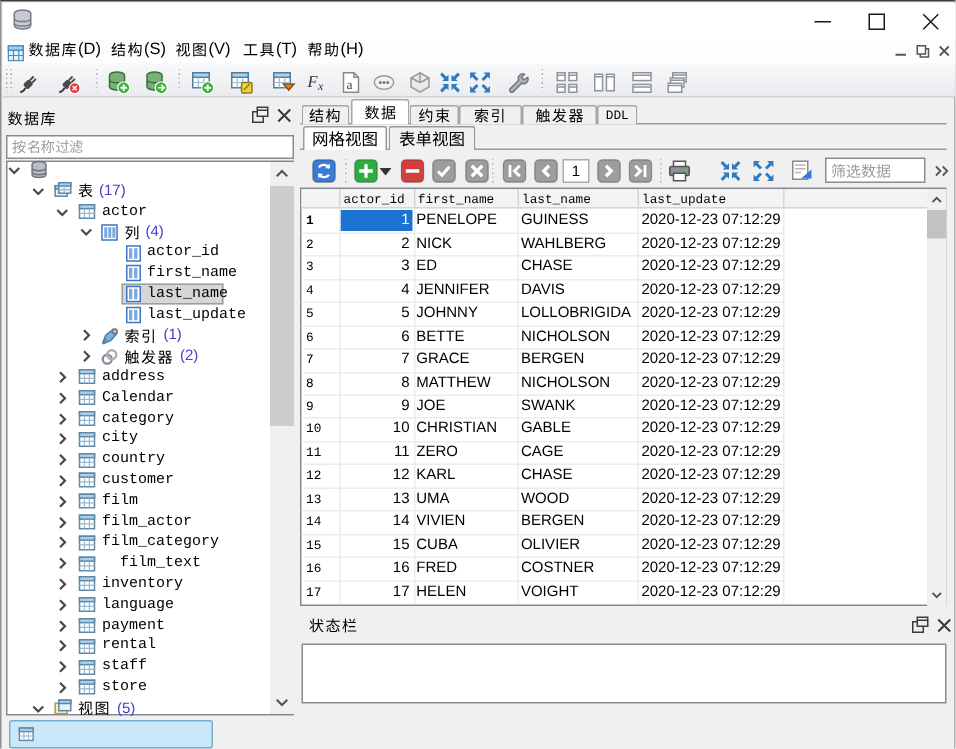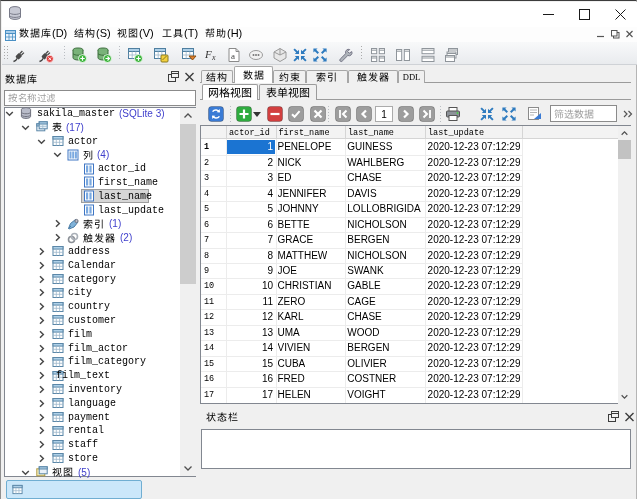--- a/index.html
+++ b/index.html
@@ -1,19 +1,19 @@
 <!DOCTYPE html>
 <html><head><meta charset="utf-8"><style>
 
 *{margin:0;padding:0;box-sizing:border-box}
 body{width:637px;height:499px;font-family:"Liberation Sans",sans-serif;overflow:hidden;background:#f0f0f0}
 #win{position:absolute;left:0;top:0;width:637px;height:499px;background:#f0f0f0;border-left:1px solid #8f8f8f;border-right:1px solid #b5b5b5;border-top:1px solid #3c3c3c}
 .abs{position:absolute}
 .fx{display:flex;align-items:center}
-.mono{font-family:Liberation Serif, serif}
+.mono{font-family:Liberation Mono, monospace}
 .tbtn{position:absolute;top:46px;width:16px;height:16px}
 .sep{position:absolute;top:45px;width:1px;height:15px;background:repeating-linear-gradient(#b9bdc2 0 1px,transparent 1px 3px)}
 .dicon{position:absolute;width:16px;height:16px;top:105px}
 .dsep{position:absolute;top:105px;width:1px;height:16px;background:repeating-linear-gradient(#b9bdc2 0 1px,transparent 1px 3px)}
 .tab{position:absolute;top:66px;height:16px;background:#f0f0f0;border:1px solid #a6a6a6;border-bottom:none;border-radius:2px 2px 0 0;display:flex;align-items:center;justify-content:center}
 .tab2{position:absolute;top:82px;height:17px;background:#f0f0f0;border:1px solid #9b9b9b;border-bottom:none;border-radius:2px 2px 0 0;display:flex;align-items:center;justify-content:center}
 .trow{position:absolute;left:4px;height:14px;display:flex;align-items:center;white-space:nowrap}
 .tname{font-family:"Liberation Mono",monospace;font-size:10px;color:#000;letter-spacing:0px}
 .cnt{font-size:10px;color:#4040cc;margin-left:4px}
 .gcell{position:absolute;font-size:10px;color:#000;white-space:nowrap;overflow:hidden}
@@ -349,24 +349,20 @@
     </svg>
 <div class="abs" style="left:179px;top:123px;width:16px;height:160px;background:#cdcdcd"></div>
 <svg class="abs" width="9" height="9" viewBox="0 0 9 9" style="left:4px;top:107.9px">
       <path d="M1.2 3L4.5 6.3 7.8 3" fill="none" stroke="#4a4a4a" stroke-width="1.5"></path>
     </svg>
 <svg class="abs" width="12" height="12" viewBox="0 0 12 12" style="left:19px;top:106.4px">
       <ellipse cx="6" cy="2.6" rx="4.6" ry="2" fill="#b9bcc9" stroke="#70727e"></ellipse>
 <path d="M1.4 2.6v6.8c0 1.1 2 2 4.6 2s4.6-.9 4.6-2V2.6" fill="#b9bcc9" stroke="#70727e"></path>
 <path d="M1.4 5.5c.8.8 2.5 1.3 4.6 1.3s3.8-.5 4.6-1.3M1.4 8.2c.8.8 2.5 1.3 4.6 1.3s3.8-.5 4.6-1.3" fill="none" stroke="#70727e"></path>
     </svg>
-<div class="trow" style="left:36px;top:105.4px">
-      <span class="tname">sakila_master</span>
-      <span class="cnt" style="font-size:10px"> (SQLite 3)</span>
-    </div>
 <svg class="abs" width="9" height="9" viewBox="0 0 9 9" style="left:20px;top:121.7px">
       <path d="M1.2 3L4.5 6.3 7.8 3" fill="none" stroke="#4a4a4a" stroke-width="1.5"></path>
     </svg>
 <svg class="abs" width="12" height="12" viewBox="0 0 12 12" style="left:35px;top:120.2px">
       <rect x="0.8" y="2.8" width="8" height="7" fill="#e9f1f8" stroke="#5b87a8"></rect>
 <rect x="0.8" y="2.8" width="8" height="2.2" fill="#aed0e8" stroke="#5b87a8"></rect>
 <rect x="3.2" y="0.8" width="8" height="7" fill="#e9f1f8" stroke="#5b87a8"></rect>
 <rect x="3.2" y="0.8" width="8" height="2.2" fill="#aed0e8" stroke="#5b87a8"></rect>
 <path d="M6.8 3v4.8M3.2 5.4h8" stroke="#9cb8cc" stroke-width="0.7"></path>
     </svg>
@@ -571,21 +567,21 @@
       <span class="tname">film_category</span>
     </div>
 <svg class="abs" width="9" height="9" viewBox="0 0 9 9" style="left:36px;top:370.1px">
       <path d="M3 1.2L6.3 4.5 3 7.8" fill="none" stroke="#4a4a4a" stroke-width="1.5"></path>
     </svg>
 <svg class="abs" width="12" height="12" viewBox="0 0 12 12" style="left:51px;top:368.6px">
       <rect x="1" y="1.5" width="10" height="9" fill="#fff" stroke="#5b87a8"></rect>
 <rect x="1" y="1.5" width="10" height="2.6" fill="#aed0e8" stroke="#5b87a8"></rect>
 <path d="M4.3 4.1v6.4M7.6 4.1v6.4M1 7.3h10" stroke="#9cb8cc" stroke-width="0.8"></path>
     </svg>
-<div class="trow" style="left:55px;top:367.6px">
+<div class="trow" style="left:79px;top:367.6px">
       <span class="tname">film_text</span>
     </div>
 <svg class="abs" width="9" height="9" viewBox="0 0 9 9" style="left:36px;top:383.9px">
       <path d="M3 1.2L6.3 4.5 3 7.8" fill="none" stroke="#4a4a4a" stroke-width="1.5"></path>
     </svg>
 <svg class="abs" width="12" height="12" viewBox="0 0 12 12" style="left:51px;top:382.4px">
       <rect x="1" y="1.5" width="10" height="9" fill="#fff" stroke="#5b87a8"></rect>
 <rect x="1" y="1.5" width="10" height="2.6" fill="#aed0e8" stroke="#5b87a8"></rect>
 <path d="M4.3 4.1v6.4M7.6 4.1v6.4M1 7.3h10" stroke="#9cb8cc" stroke-width="0.8"></path>
     </svg>

